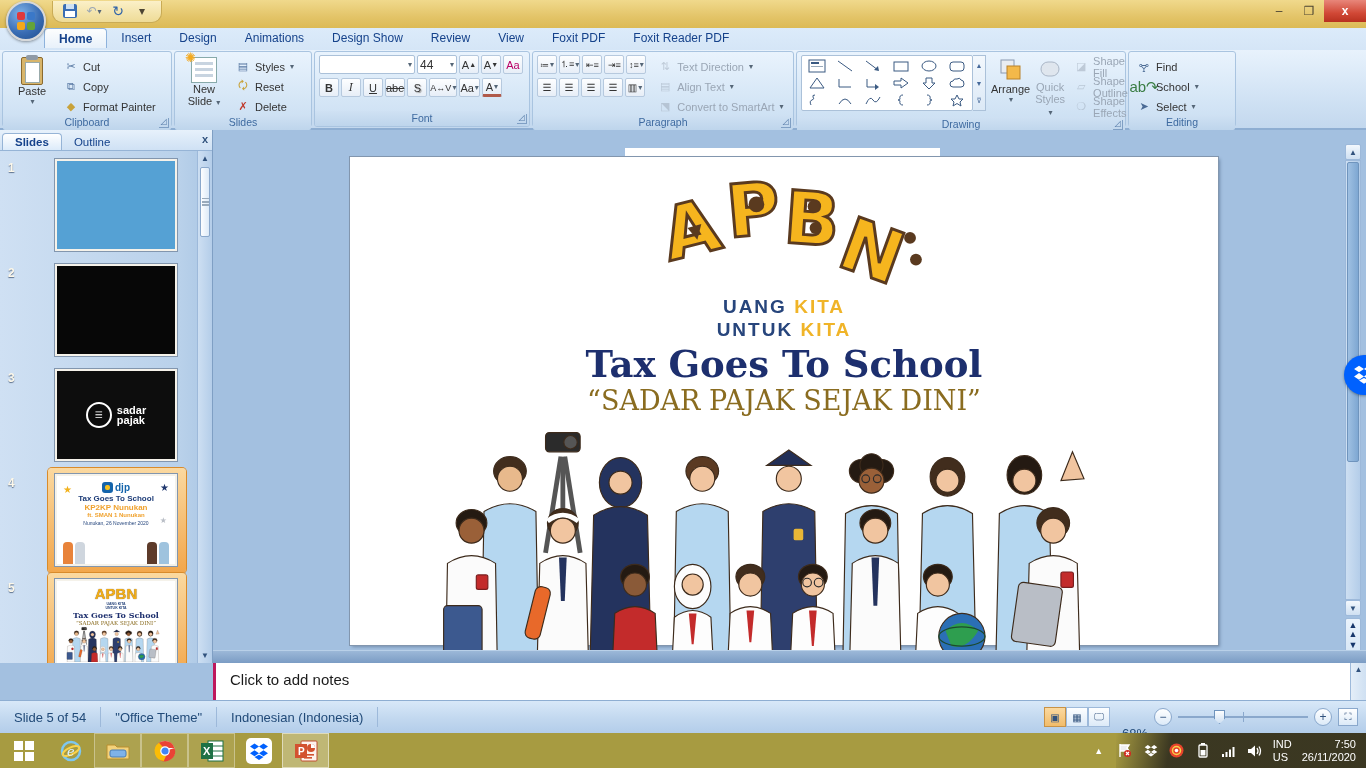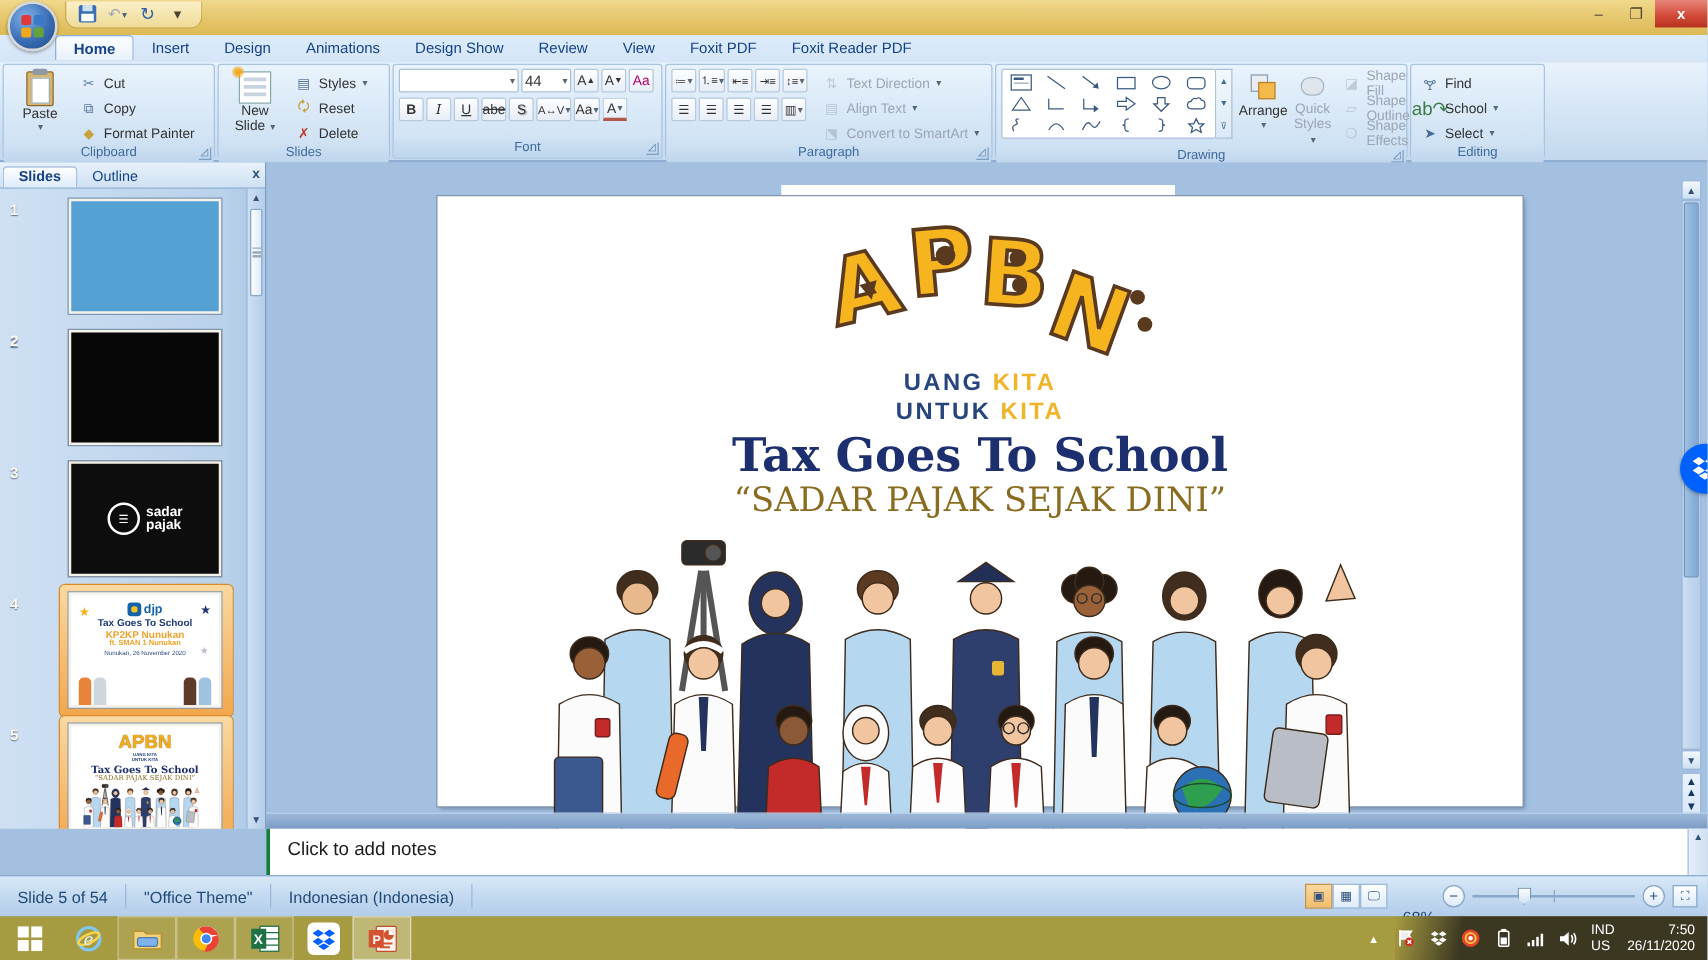--- a/index.html
+++ b/index.html
@@ -126,21 +126,21 @@
   .edsc-thumb { margin:1px; height:300px; background:linear-gradient(90deg,#9fc0e2,#7ea7d2); border:1px solid #6f94bd; border-radius:2px; }
   .nav-btns { width:16px; background:linear-gradient(#eaf3fc,#d4e4f4); border:1px solid #9db9da; border-radius:2px;
     margin-top:2px; padding:2px 0; display:flex; flex-direction:column; gap:2px; }
   .nav-btns div { font-size:9px; color:#17366b; text-align:center; line-height:9px; }
   .dropbox-badge { position:absolute; right:-18px; top:225px; width:40px; height:40px; border-radius:50%;
     background:#0061fe; display:flex; align-items:center; justify-content:center; box-shadow:0 1px 3px rgba(0,0,0,.35); }
 
   
   .splitter { position:absolute; left:213px; right:0; top:520px; height:13px;
     background:linear-gradient(#9cb8d8,#7b9cc4); border-top:1px solid #b9d0e8; }
-  .notes { position:absolute; left:213px; right:0; top:533px; height:37px; background:#fff; border-left:3px solid #15803d;
+  .notes { position:absolute; left:213px; right:0; top:533px; height:37px; background:#fff; border-left:3px solid #be185d;
     display:flex; align-items:flex-start; padding:8px 0 0 14px; font-size:15px; color:#1a1a1a; }
   .notes-scroll { position:absolute; right:0; top:0; bottom:0; width:16px;
     background:linear-gradient(90deg,#e4eef8,#cfe0f2); border-left:1px solid #9db9da; }
   .notes-scroll div { font-size:8px; color:#31527d; text-align:center; height:14px; line-height:14px; }
 
   
   .statusbar { position:absolute; left:0; top:700px; width:100%; height:33px;
     background:linear-gradient(#d8e8f8,#c2d8ef 55%,#b3cdea); border-top:1px solid #8eaed2;
     display:flex; align-items:center; font-size:13px; color:#214a78; }
   .sseg { padding:0 14px; height:20px; display:flex; align-items:center; border-right:1px solid #9db9da; }

